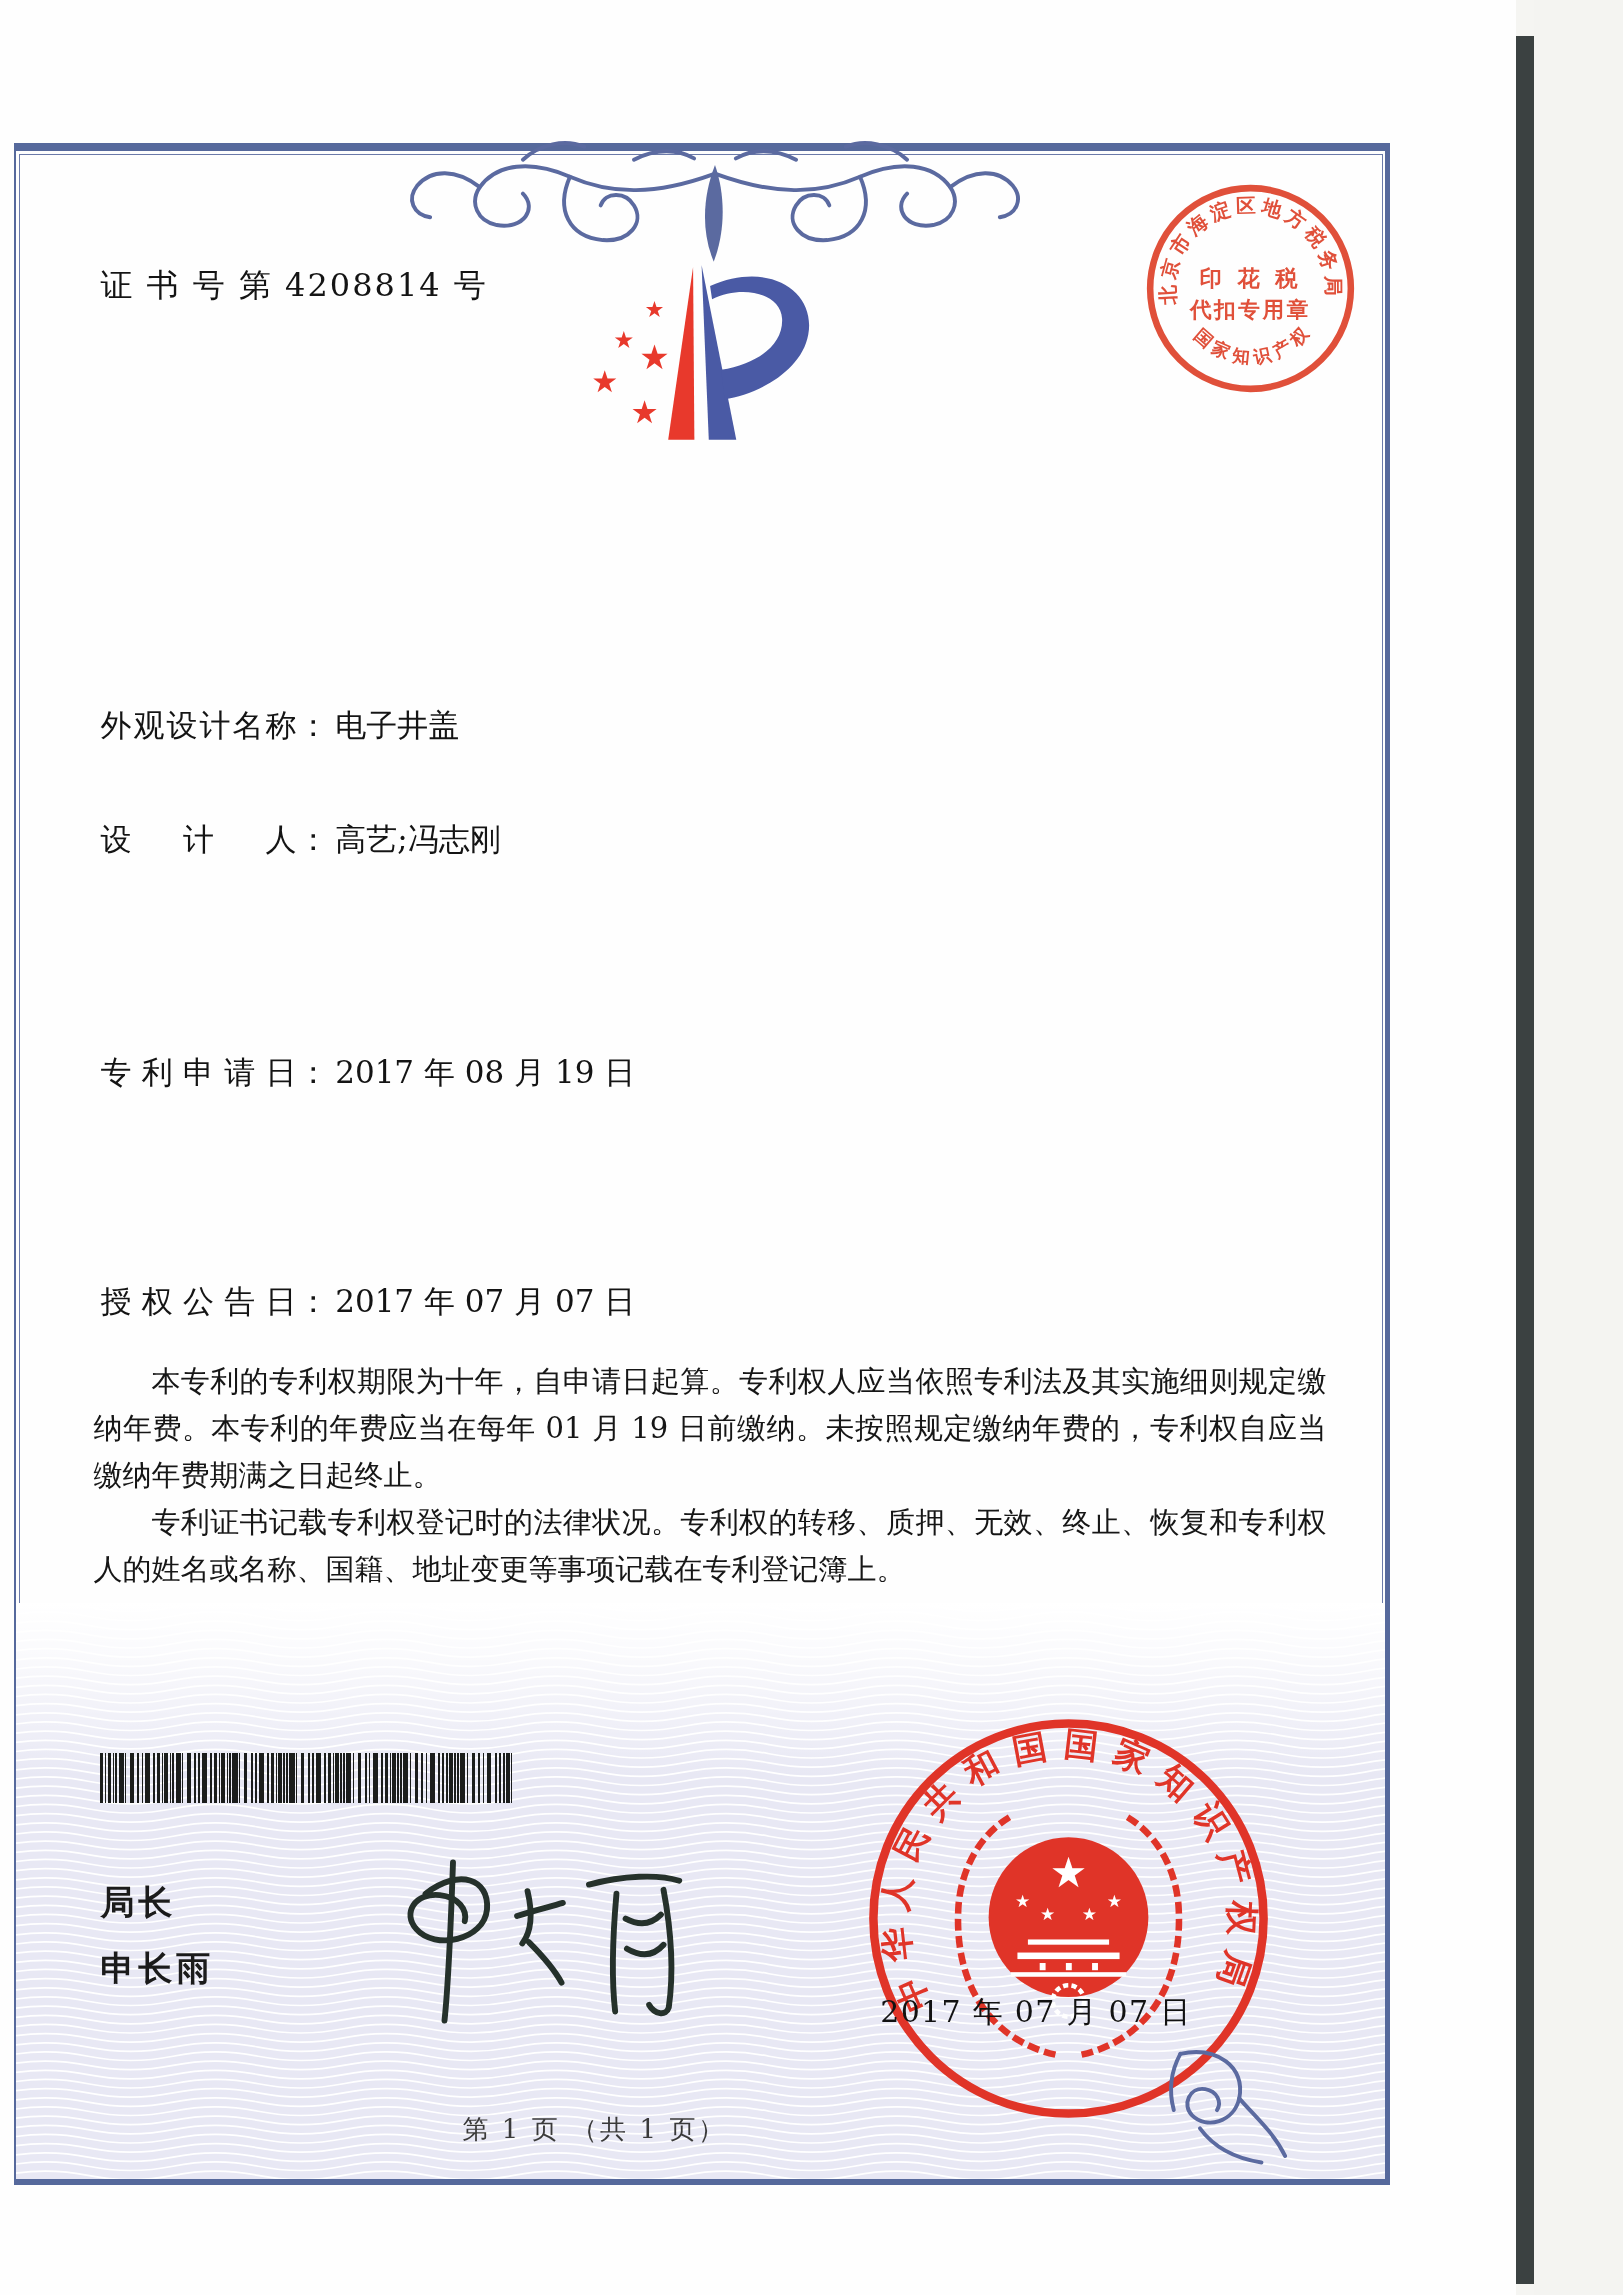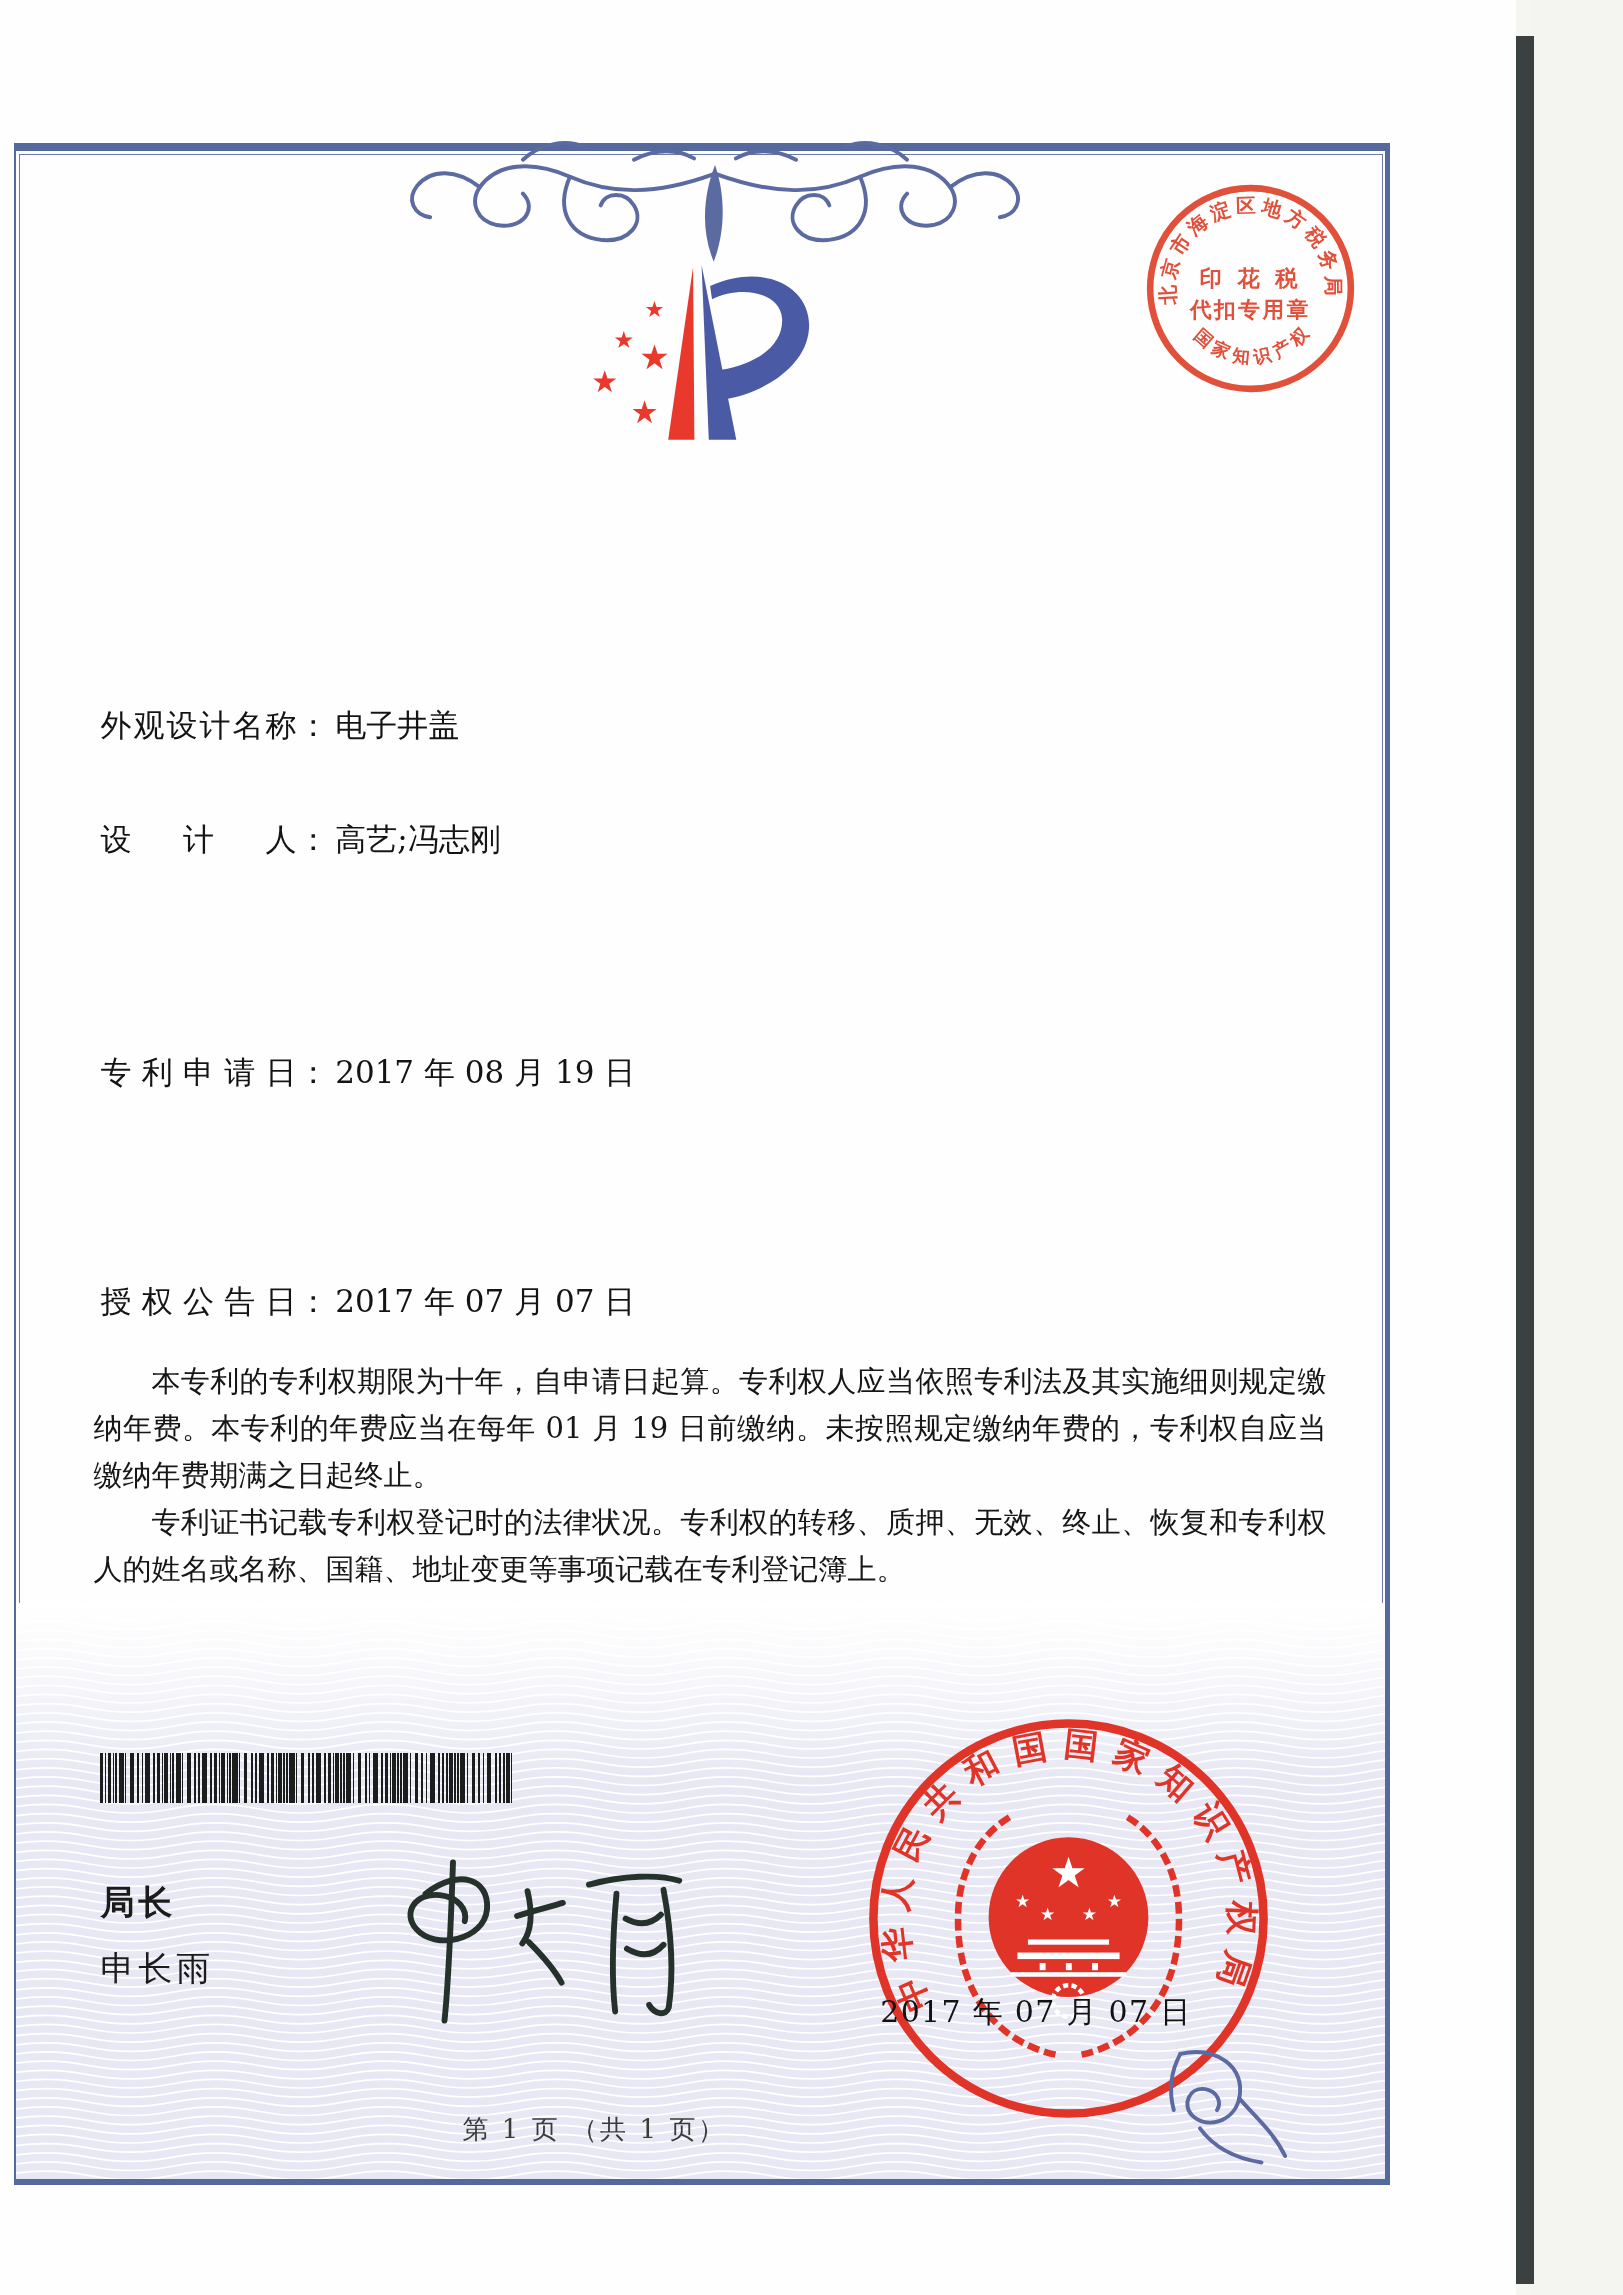--- a/index.html
+++ b/index.html
@@ -43,21 +43,21 @@
 
   .paragraphs{position:absolute;left:77px;top:1207px;width:1233px;font-size:29px;line-height:47px;
     color:#161616;text-align:justify;}
   .paragraphs p{margin:0;text-indent:58px;}
 
   .barcode{position:absolute;left:84px;top:1602px;width:419px;height:50px;font-size:0;white-space:nowrap;}
   .barcode i{display:inline-block;height:100%;background:#1b1d1c;}
 
   .director-label{position:absolute;left:84px;top:1729px;font-size:34px;font-weight:700;
     font-family:"DejaVu Sans","Liberation Sans",sans-serif;color:#1b1b1b;letter-spacing:3.9px;}
-  .director-name{position:absolute;left:84px;top:1795px;font-size:34px;font-weight:400;
+  .director-name{position:absolute;left:84px;top:1795px;font-size:34px;font-weight:700;
     font-family:"DejaVu Sans","Liberation Sans",sans-serif;color:#1b1b1b;letter-spacing:3.9px;}
 
   .signature{position:absolute;left:352px;top:1702px;}
 
   .stamp-main{position:absolute;left:843px;top:1558px;}
 
   .issue-date{position:absolute;left:856px;top:1841px;width:327px;text-align:center;
     font-size:30px;color:#121212;letter-spacing:1.3px;white-space:nowrap;z-index:3;}
 
   .page-footer{position:absolute;left:446px;top:1961px;width:380px;text-align:left;
@@ -156,20 +156,21 @@
           <path d="M308,122 C286,172 306,214 358,219 C400,222 422,192 406,166 C393,144 362,145 355,166"></path>
           <path d="M170,138 C134,110 96,110 74,136 C58,156 68,180 94,184"></path>
           <path d="M236,96 C262,72 300,64 330,76"></path>
           <path d="M406,96 C440,78 474,80 498,94"></path>
         </g>
         <use href="#fl-half" transform="translate(1060,0) scale(-1,1)"></use>
         <path d="M530,104 C512,150 508,204 528,252 C546,206 546,150 530,104 Z" fill="#5b6aa0" stroke="none"></path>
       </g>
     </svg>
 
+    <div class="cert-number">证 书 号 第 4208814 号</div>
 
     <svg class="logo" width="288" height="216" viewBox="0 0 440 330">
       <g font-family="DejaVu Sans, sans-serif" fill="#e8392c" text-anchor="middle">
         <text x="155" y="126" font-size="34">★</text>
         <text x="108" y="172" font-size="36">★</text>
         <text x="155" y="204" font-size="52">★</text>
         <text x="79" y="240" font-size="46">★</text>
         <text x="140" y="288" font-size="48">★</text>
       </g>
       <polygon points="214,49 176,313 216,313" fill="#e8392c"></polygon>

